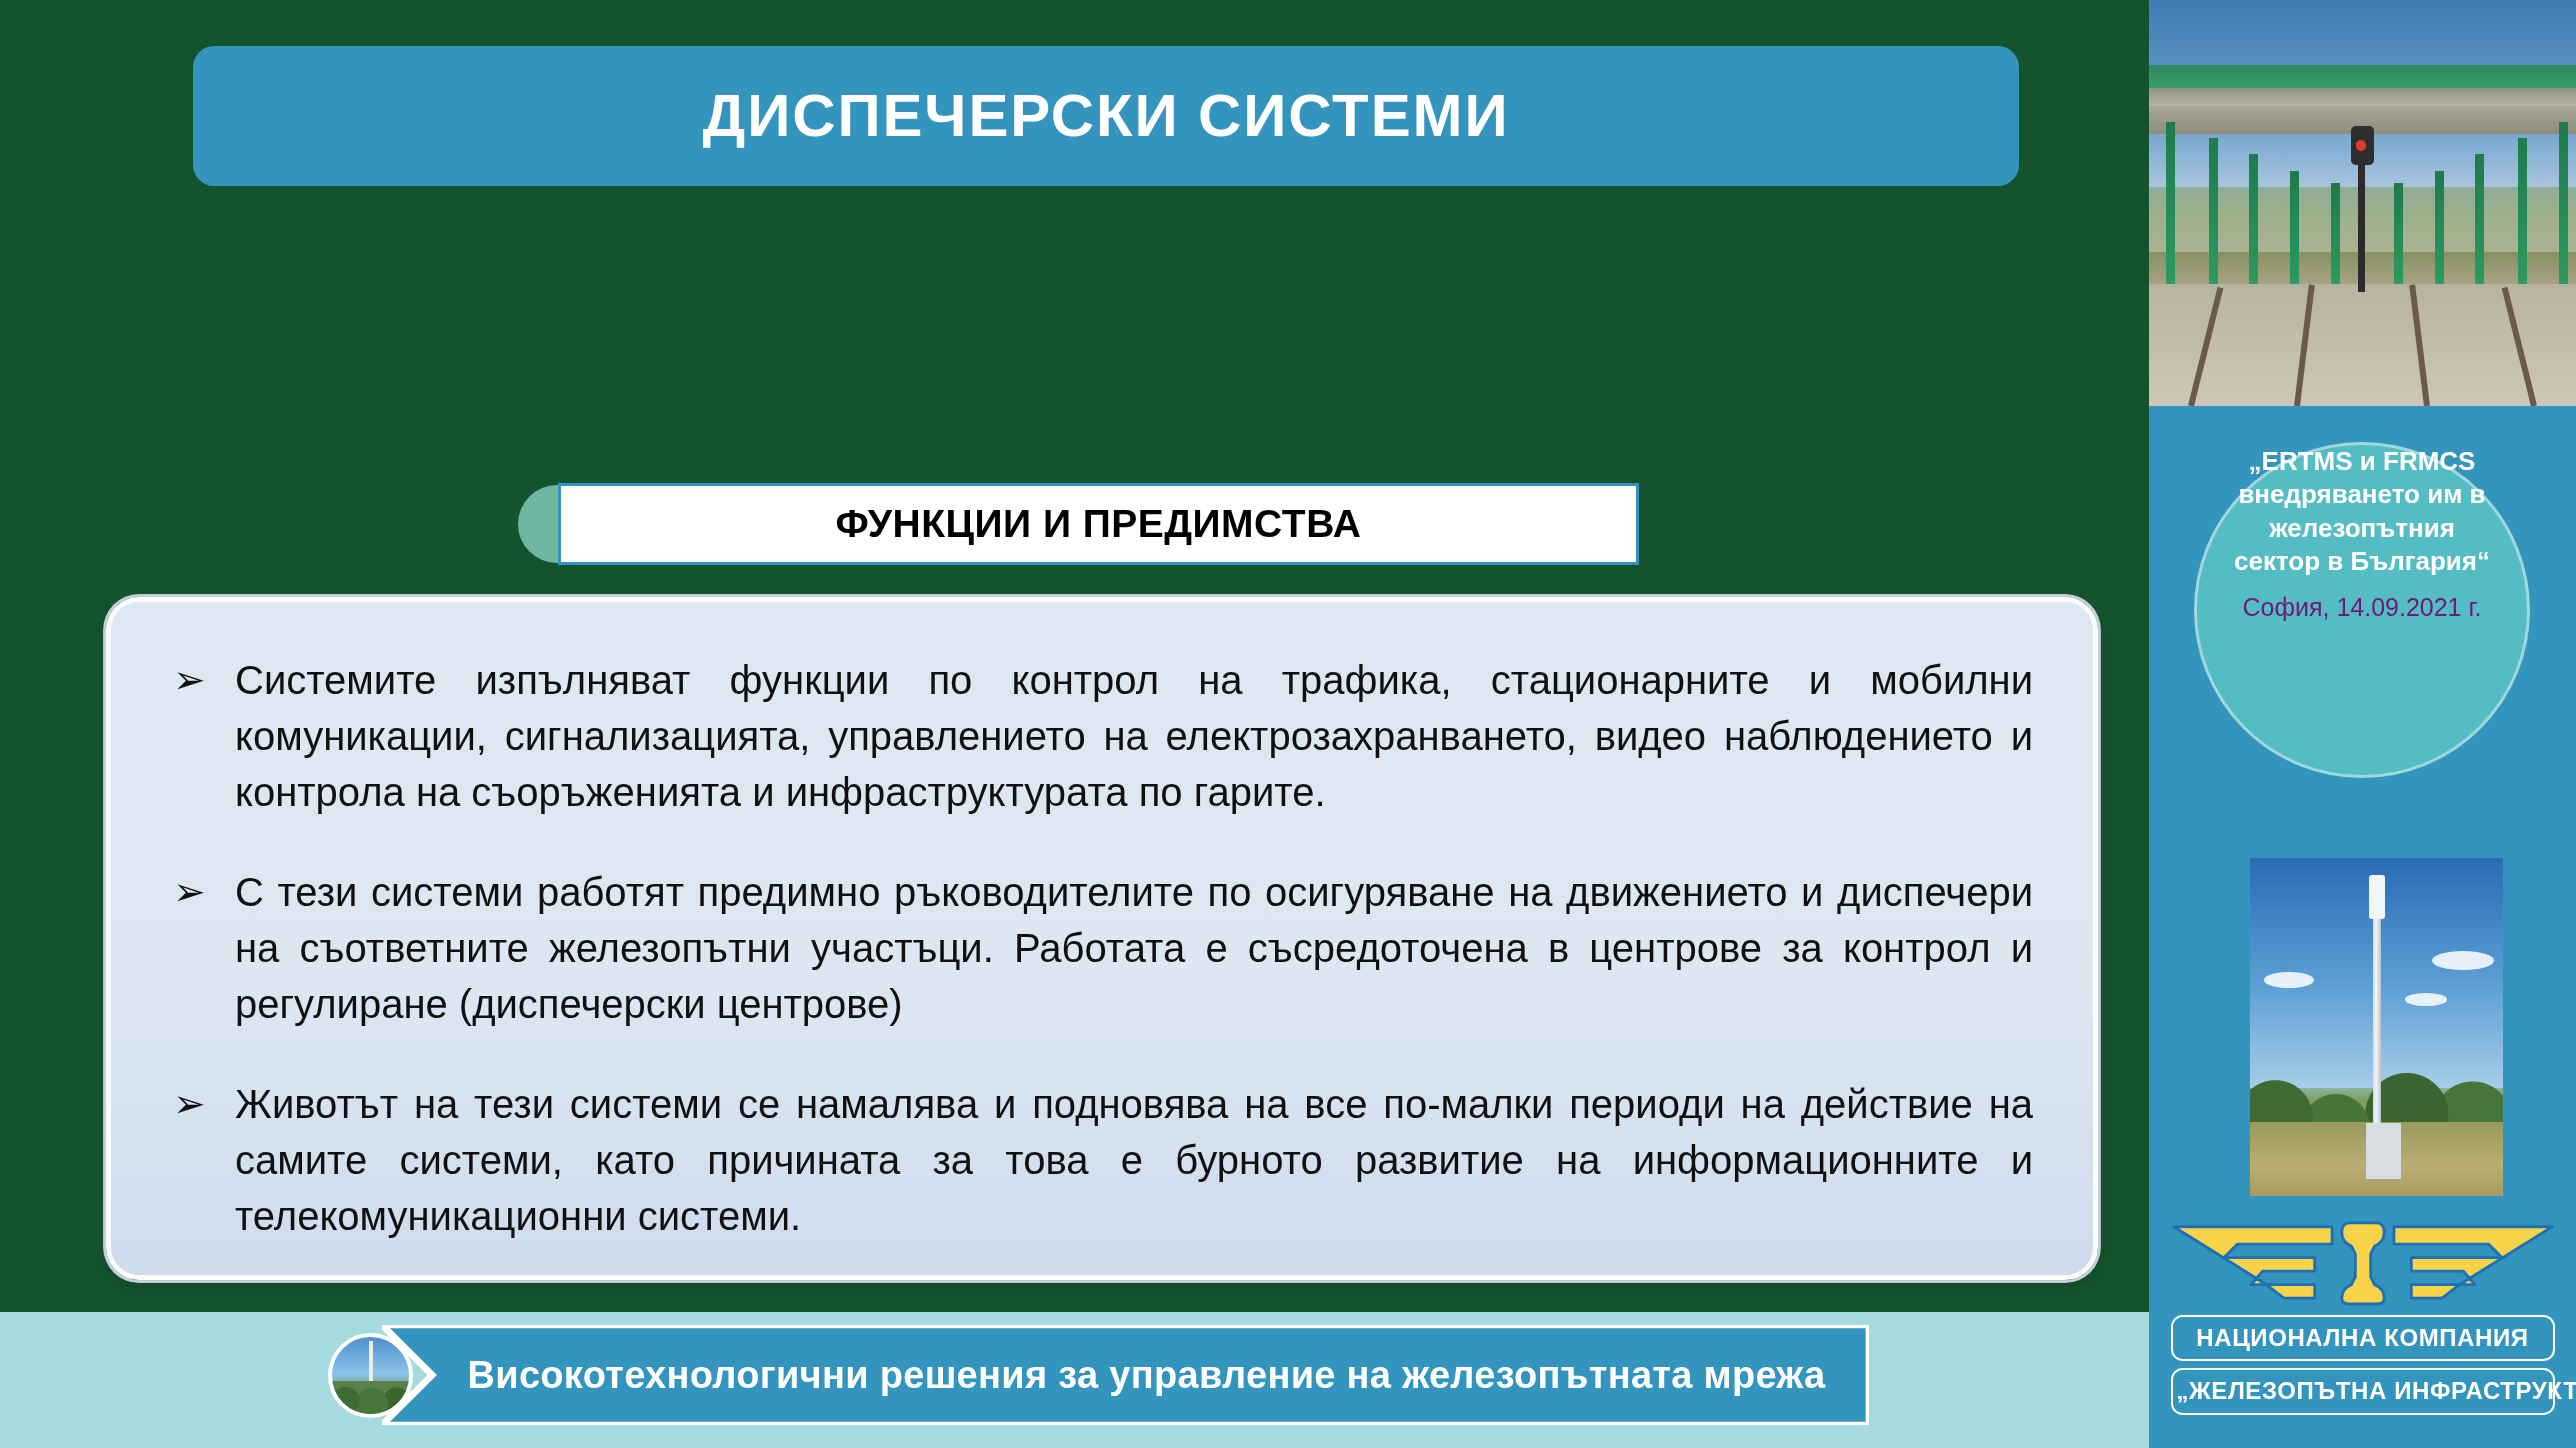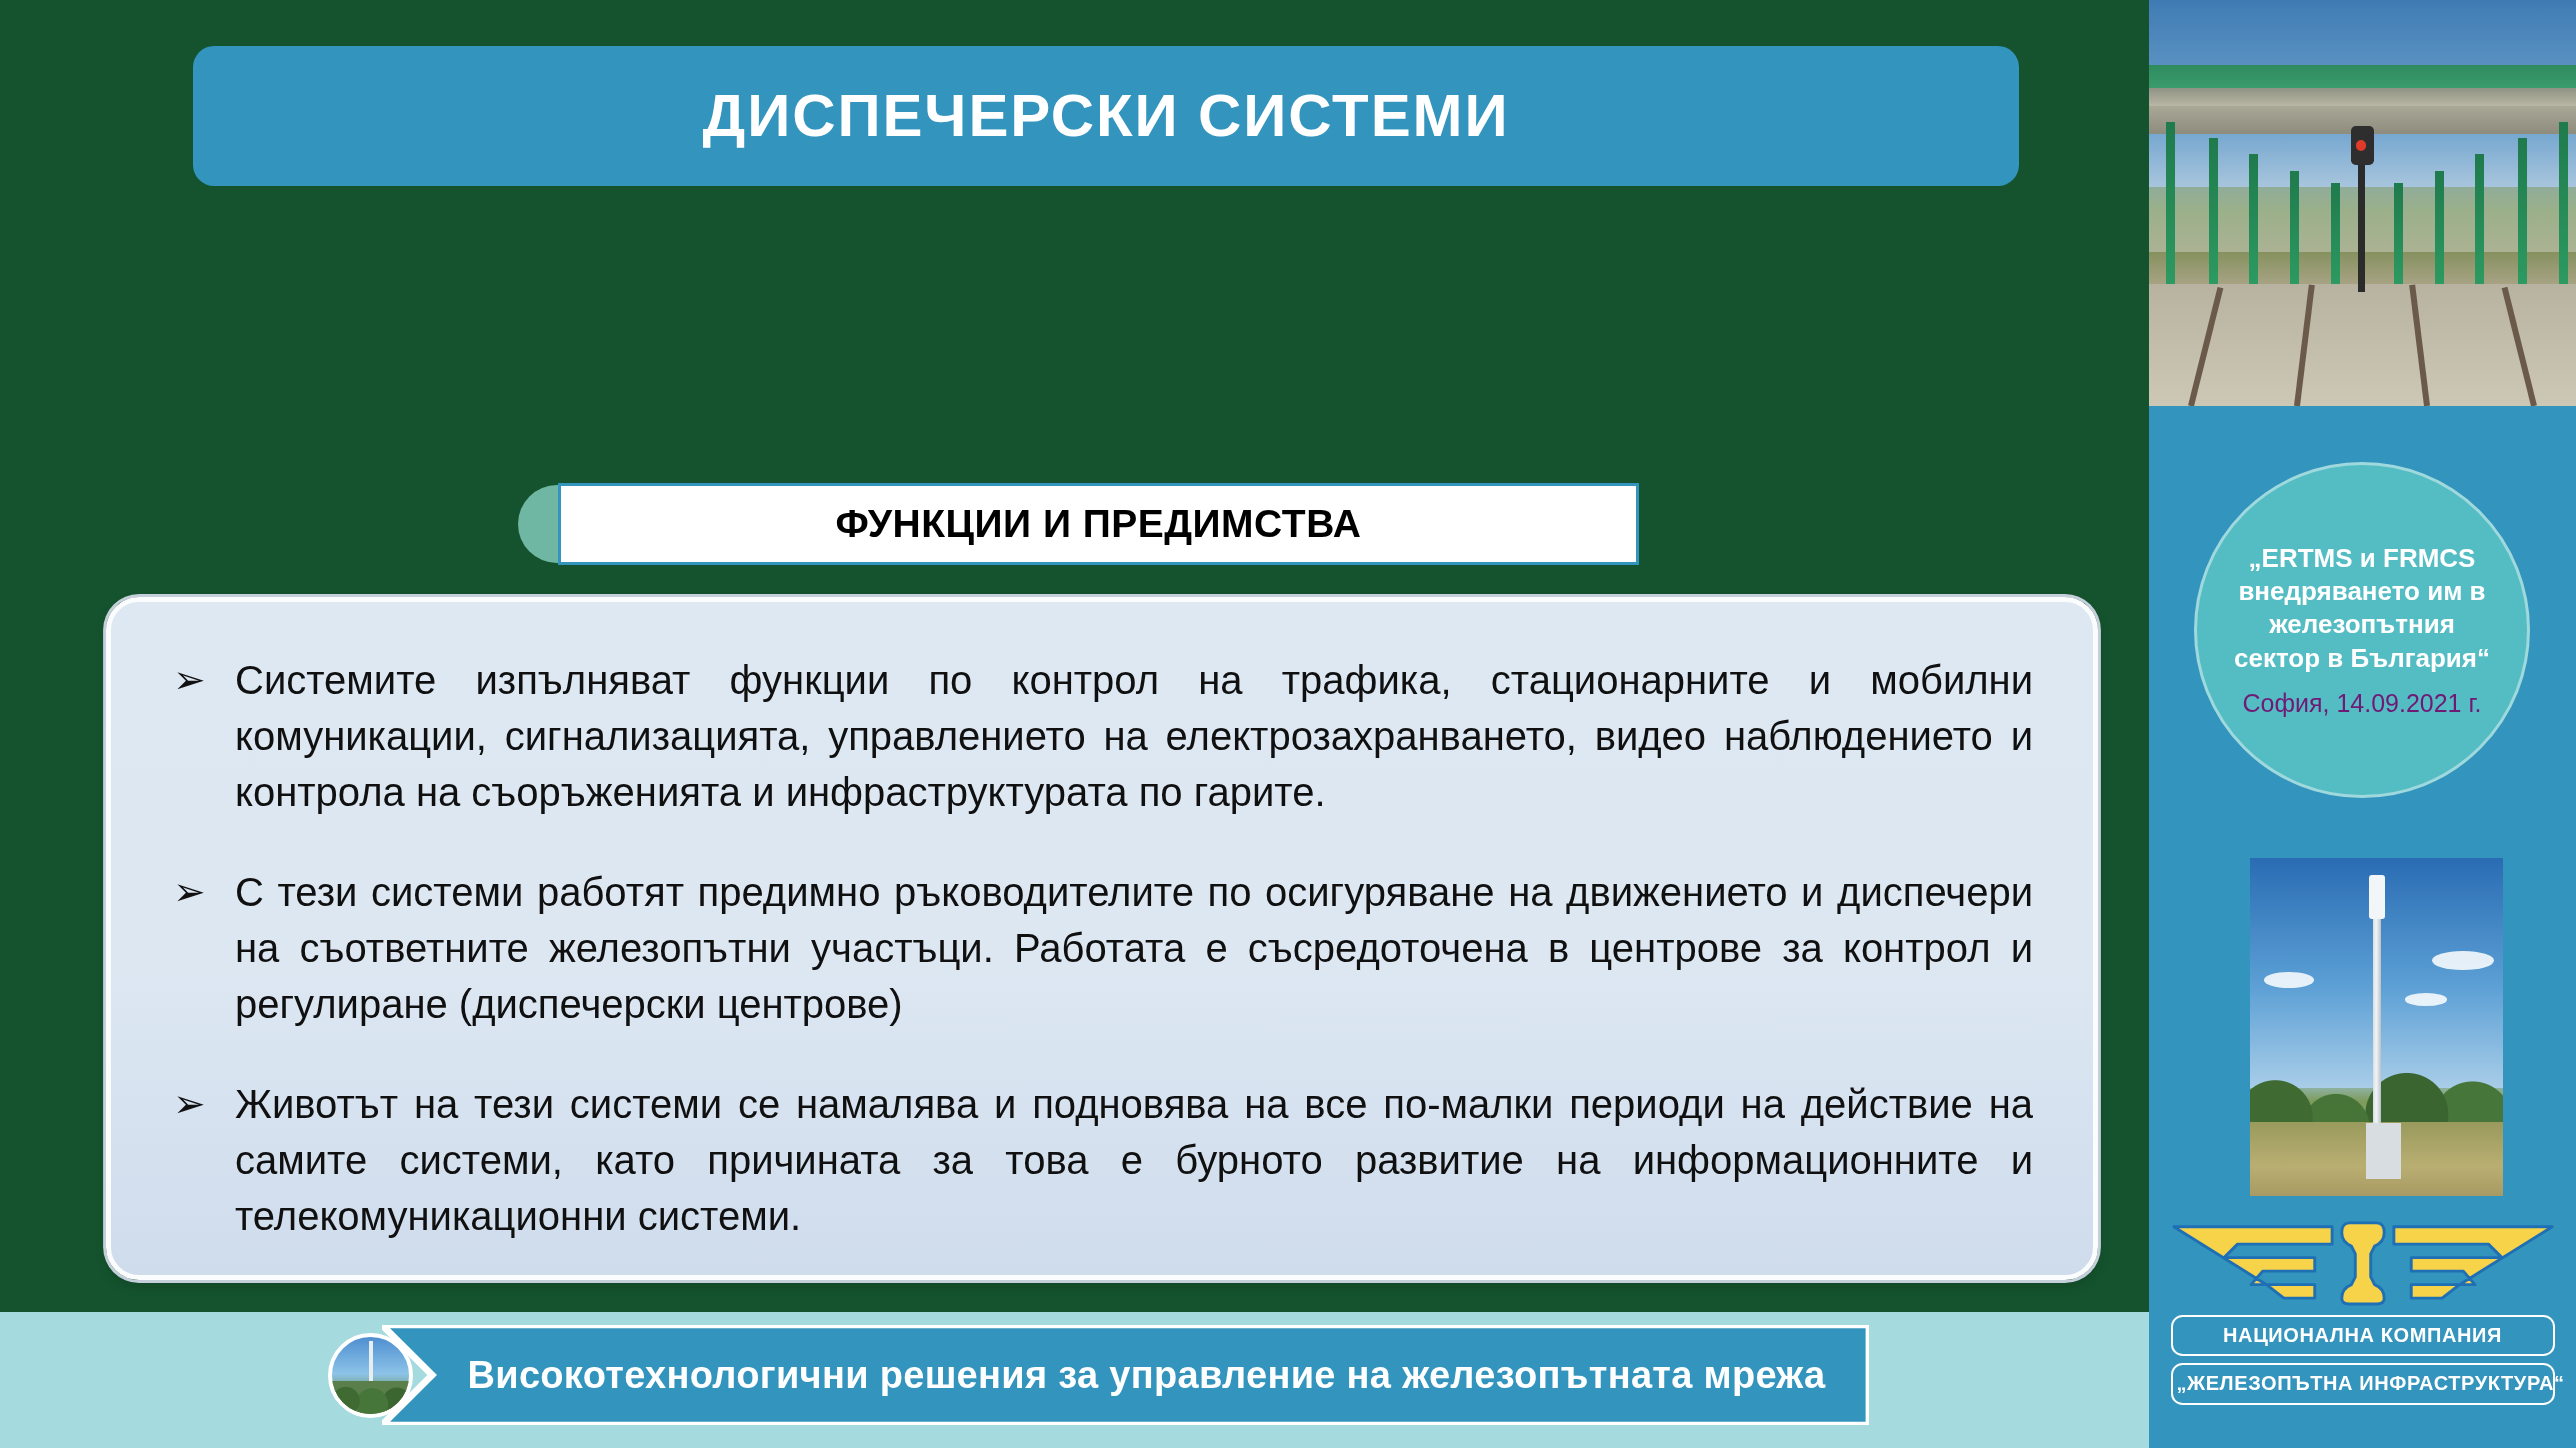--- a/index.html
+++ b/index.html
@@ -282,30 +282,30 @@
     left: 48.4%; top: 34.6%;
     width: 10.6px; height: 10.6px;
     border-radius: 50%;
     background: #e03a2a;
   }
 
   
   #badge-circle {
     position: absolute;
     left: 45px;
-    top: 462px;
+    top: 442px;
     width: 336px;
     height: 336px;
     border-radius: 50%;
     background: #54bdc4;
     border: 3.9px solid #9fd9dd;
     display: flex;
     flex-direction: column;
     align-items: center;
-    justify-content: center;
+    justify-content: flex-start;
     padding: 0 27px;
   }
   #badge-title {
     color: #ffffff;
     font-size: 26px;
     font-weight: bold;
     line-height: 1.28;
     text-align: center;
   }
   #badge-date {
@@ -378,21 +378,21 @@
     display: flex;
     flex-direction: column;
     align-items: center;
   }
   #logo-emblem { width: 386px; height: 93px; display: block; }
   .logo-name-box {
     width: 384px;
     border: 2.9px solid #ffffff;
     border-radius: 11.6px;
     color: #ffffff;
-    font-size: 20px;
+    font-size: 24px;
     font-weight: bold;
     letter-spacing: 0.6px;
     text-align: center;
     padding: 6.8px 3.9px 7.7px;
     margin-top: 6.8px;
     white-space: nowrap;
   }
 </style>
 </head>
 <body>

